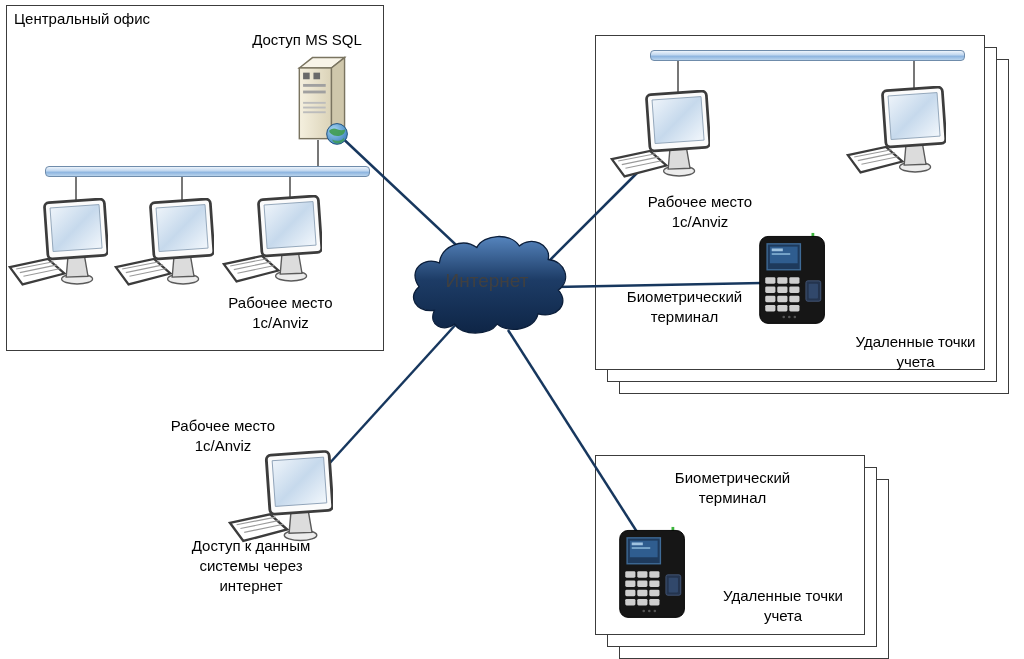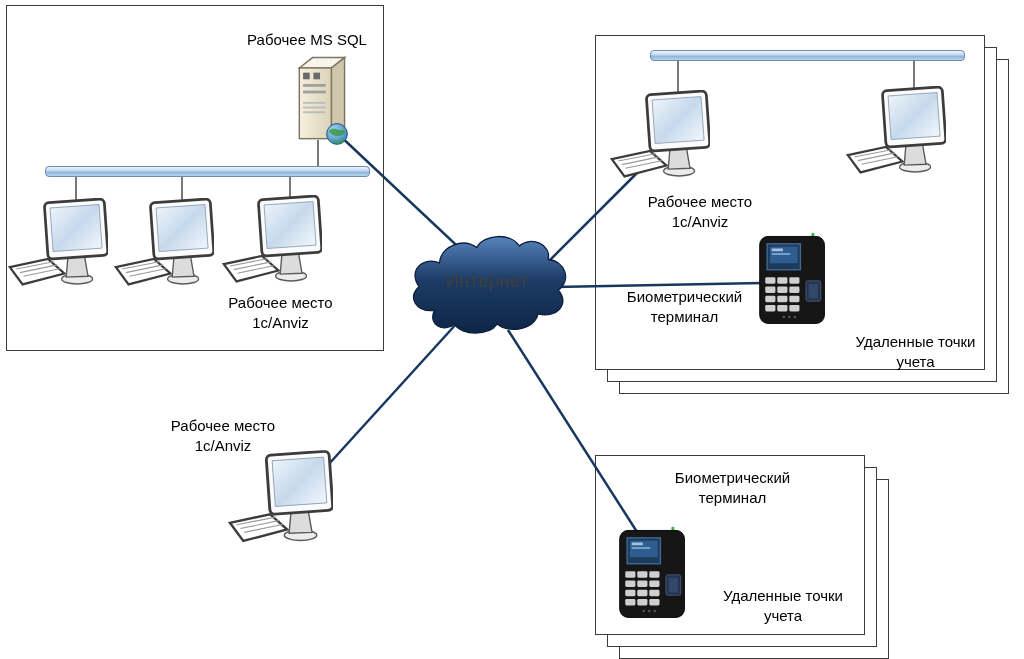--- a/index.html
+++ b/index.html
@@ -127,21 +127,22 @@
       <line x1="76" y1="172" x2="76" y2="212"></line>
       <line x1="182" y1="172" x2="182" y2="212"></line>
       <line x1="290" y1="172" x2="290" y2="210"></line>
       <line x1="678" y1="56" x2="678" y2="100"></line>
       <line x1="914" y1="56" x2="914" y2="96"></line>
     </g>
   </svg>
 
   <div class="layer-top">
 
-    <div class="lbl" style="left:242px;top:30px;width:130px">Рабочее MS SQL</div>
+    <div class="lbl tl" style="left:14px;top:9px;width:200px">Центральный офис</div>
+    <div class="lbl" style="left:242px;top:30px;width:130px">Доступ MS SQL</div>
     <div class="icon" style="left:288px;top:52px;width:66px;height:96px">
       <svg viewBox="0 0 70 100" width="66" height="96">
           <use href="#sym-server"></use>
         </svg>
     </div>
     <div class="bus" style="left:45px;top:166px;width:325px"></div>
     <div class="icon" style="left:8px;top:196px;width:100px;height:95px">
       <svg viewBox="0 0 110 100" width="100" height="95">
           <use href="#sym-computer"></use>
         </svg>
@@ -184,20 +185,21 @@
     </div>
     <div class="lbl" style="left:612px;top:287px;width:145px">Биометрический терминал</div>
     <div class="lbl" style="left:843px;top:332px;width:145px">Удаленные точки учета</div>
 
     <div class="lbl" style="left:158px;top:416px;width:130px">Рабочее место 1с/Anviz</div>
     <div class="icon" style="left:228px;top:448px;width:105px;height:100px">
       <svg viewBox="0 0 110 100" width="105" height="100">
           <use href="#sym-computer"></use>
         </svg>
     </div>
+    <div class="lbl" style="left:172px;top:536px;width:158px">Доступ к данным системы через интернет</div>
 
     <div class="lbl" style="left:650px;top:468px;width:165px">Биометрический терминал</div>
     <div class="icon" style="left:616px;top:526px;width:74px;height:94px">
       <svg viewBox="0 0 80 100" width="74" height="94">
           <use href="#sym-terminal"></use>
         </svg>
     </div>
     <div class="lbl" style="left:708px;top:586px;width:150px">Удаленные точки учета</div>
 
   </div>

